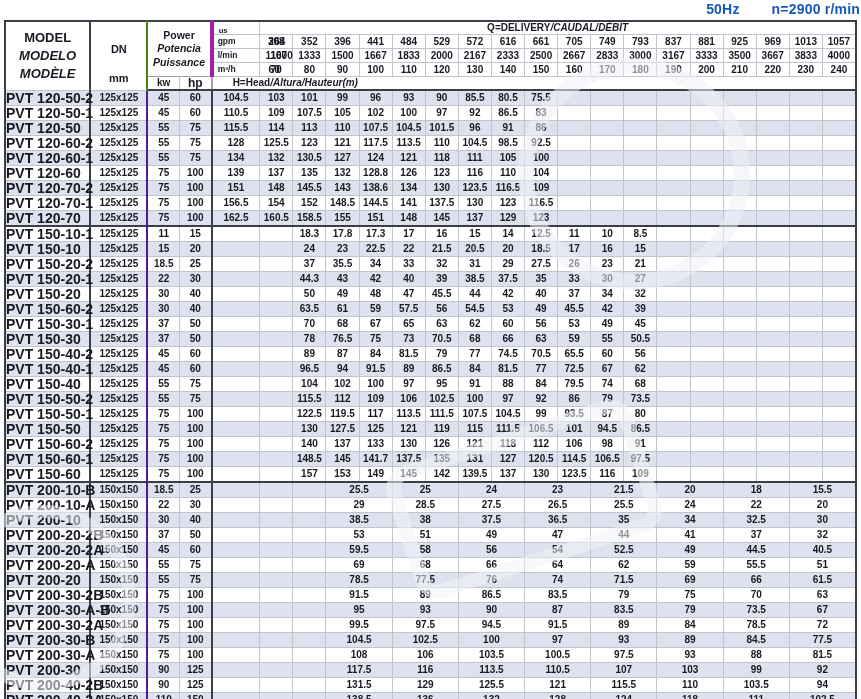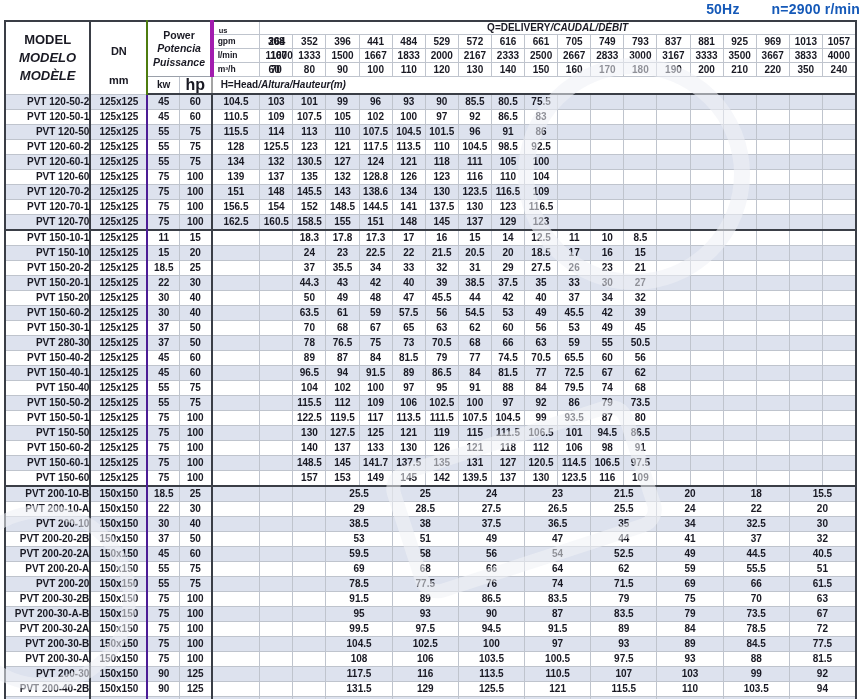--- a/index.html
+++ b/index.html
@@ -26,33 +26,33 @@
   .hd-model{border-right:2px solid #3a3e46;font-size:13px;}
   .hd-model div{line-height:1.35;}
   .hd-dn{border-right:2px solid #4d7c0f;font-size:11px;}
   .dn-flex{display:flex;flex-direction:column;height:100%;min-height:60px;}
   .dn-top{flex:1;display:flex;align-items:center;justify-content:center;}
   .dn-mm{font-size:11px;font-weight:bold;padding-bottom:2px;}
   .hd-power{border-right:4px solid #a21caf;border-bottom:1px solid #9aa0aa;font-size:10.5px;}
   .hd-power div{line-height:1.3;}
   .it{font-style:italic;}
   .hd-kw{font-size:10px;height:12px;}
-  .hd-hp{font-size:16px;border-right:2px solid #a3a3a3;}
+  .hd-hp{font-size:12px;border-right:2px solid #a3a3a3;}
   .hd-us{font-size:7.5px;text-align:left;vertical-align:bottom;padding-left:5px;border-bottom:none;font-weight:bold;height:12px;}
   .hd-qtitle{font-size:10px;text-align:center;border-bottom:none;}
   .unit-cell{height:13px;}
   .unit-flex{display:flex;justify-content:space-between;align-items:center;padding:0 2px 0 4px;gap:33px;}
   .unit-lab{font-size:8.5px;font-weight:bold;}
   .unit-val{font-size:10px;font-weight:bold;}
   .hd-val{font-size:10px;text-align:center;height:13px;}
-  .hd-htitle{font-size:10px;text-align:left;padding-left:8px;height:12px;border-bottom:2px solid #3a3e46;}
+  .hd-htitle{font-size:10px;text-align:left;padding-left:20px;height:12px;border-bottom:2px solid #3a3e46;}
   thead tr.bott th{border-bottom:2px solid #3a3e46;}
 
   tbody td{height:14px;font-size:10px;font-weight:bold;text-align:center;white-space:nowrap;}
-  tbody td.c-model{text-align:right;padding-left:7px;font-size:10px;border-right:2px solid #3a3e46;}
+  tbody td.c-model{text-align:left;font-size:14px;border-right:2px solid #3a3e46;}
   tbody td.c-dn{border-right:2px solid #4c1d95;}
   tbody td.c-hp{border-right:2px solid #3a3e46;}
   tbody tr.shaded td{background:#dde2ee;}
   tbody tr.sec-start td{border-top:2px solid #3a3e46;}
 </style>
 </head>
 <body>
 
 <div class="page">
   <div class="wm wm1"></div>
@@ -181,21 +181,21 @@
           <th class="hd-val">130</th>
           <th class="hd-val">140</th>
           <th class="hd-val">150</th>
           <th class="hd-val">160</th>
           <th class="hd-val">170</th>
           <th class="hd-val">180</th>
           <th class="hd-val">190</th>
           <th class="hd-val">200</th>
           <th class="hd-val">210</th>
           <th class="hd-val">220</th>
-          <th class="hd-val">350</th>
+          <th class="hd-val">230</th>
           <th class="hd-val">240</th>
         </tr>
       <tr class="bott">
         <th class="hd-kw">kw</th>
         <th class="hd-hp">hp</th>
         <th class="hd-htitle" colspan="19">
           <span>H=Head</span><span class="it">/Altura/Hauteur</span><span class="it">(m)</span>
         </th>
       </tr>
     </thead>
@@ -594,21 +594,21 @@
           <td class="c-q">49</td>
           <td class="c-q">45</td>
           <td class="c-q"></td>
           <td class="c-q"></td>
           <td class="c-q"></td>
           <td class="c-q"></td>
           <td class="c-q"></td>
           <td class="c-q"></td>
         </tr>
         <tr class="shaded">
-          <td class="c-model">PVT 280-30</td>
+          <td class="c-model">PVT 150-30</td>
           <td class="c-dn">125x125</td>
           <td class="c-kw">37</td>
           <td class="c-hp">50</td>
           <td class="c-q"></td>
           <td class="c-q"></td>
           <td class="c-q">78</td>
           <td class="c-q">76.5</td>
           <td class="c-q">75</td>
           <td class="c-q">73</td>
           <td class="c-q">70.5</td>

